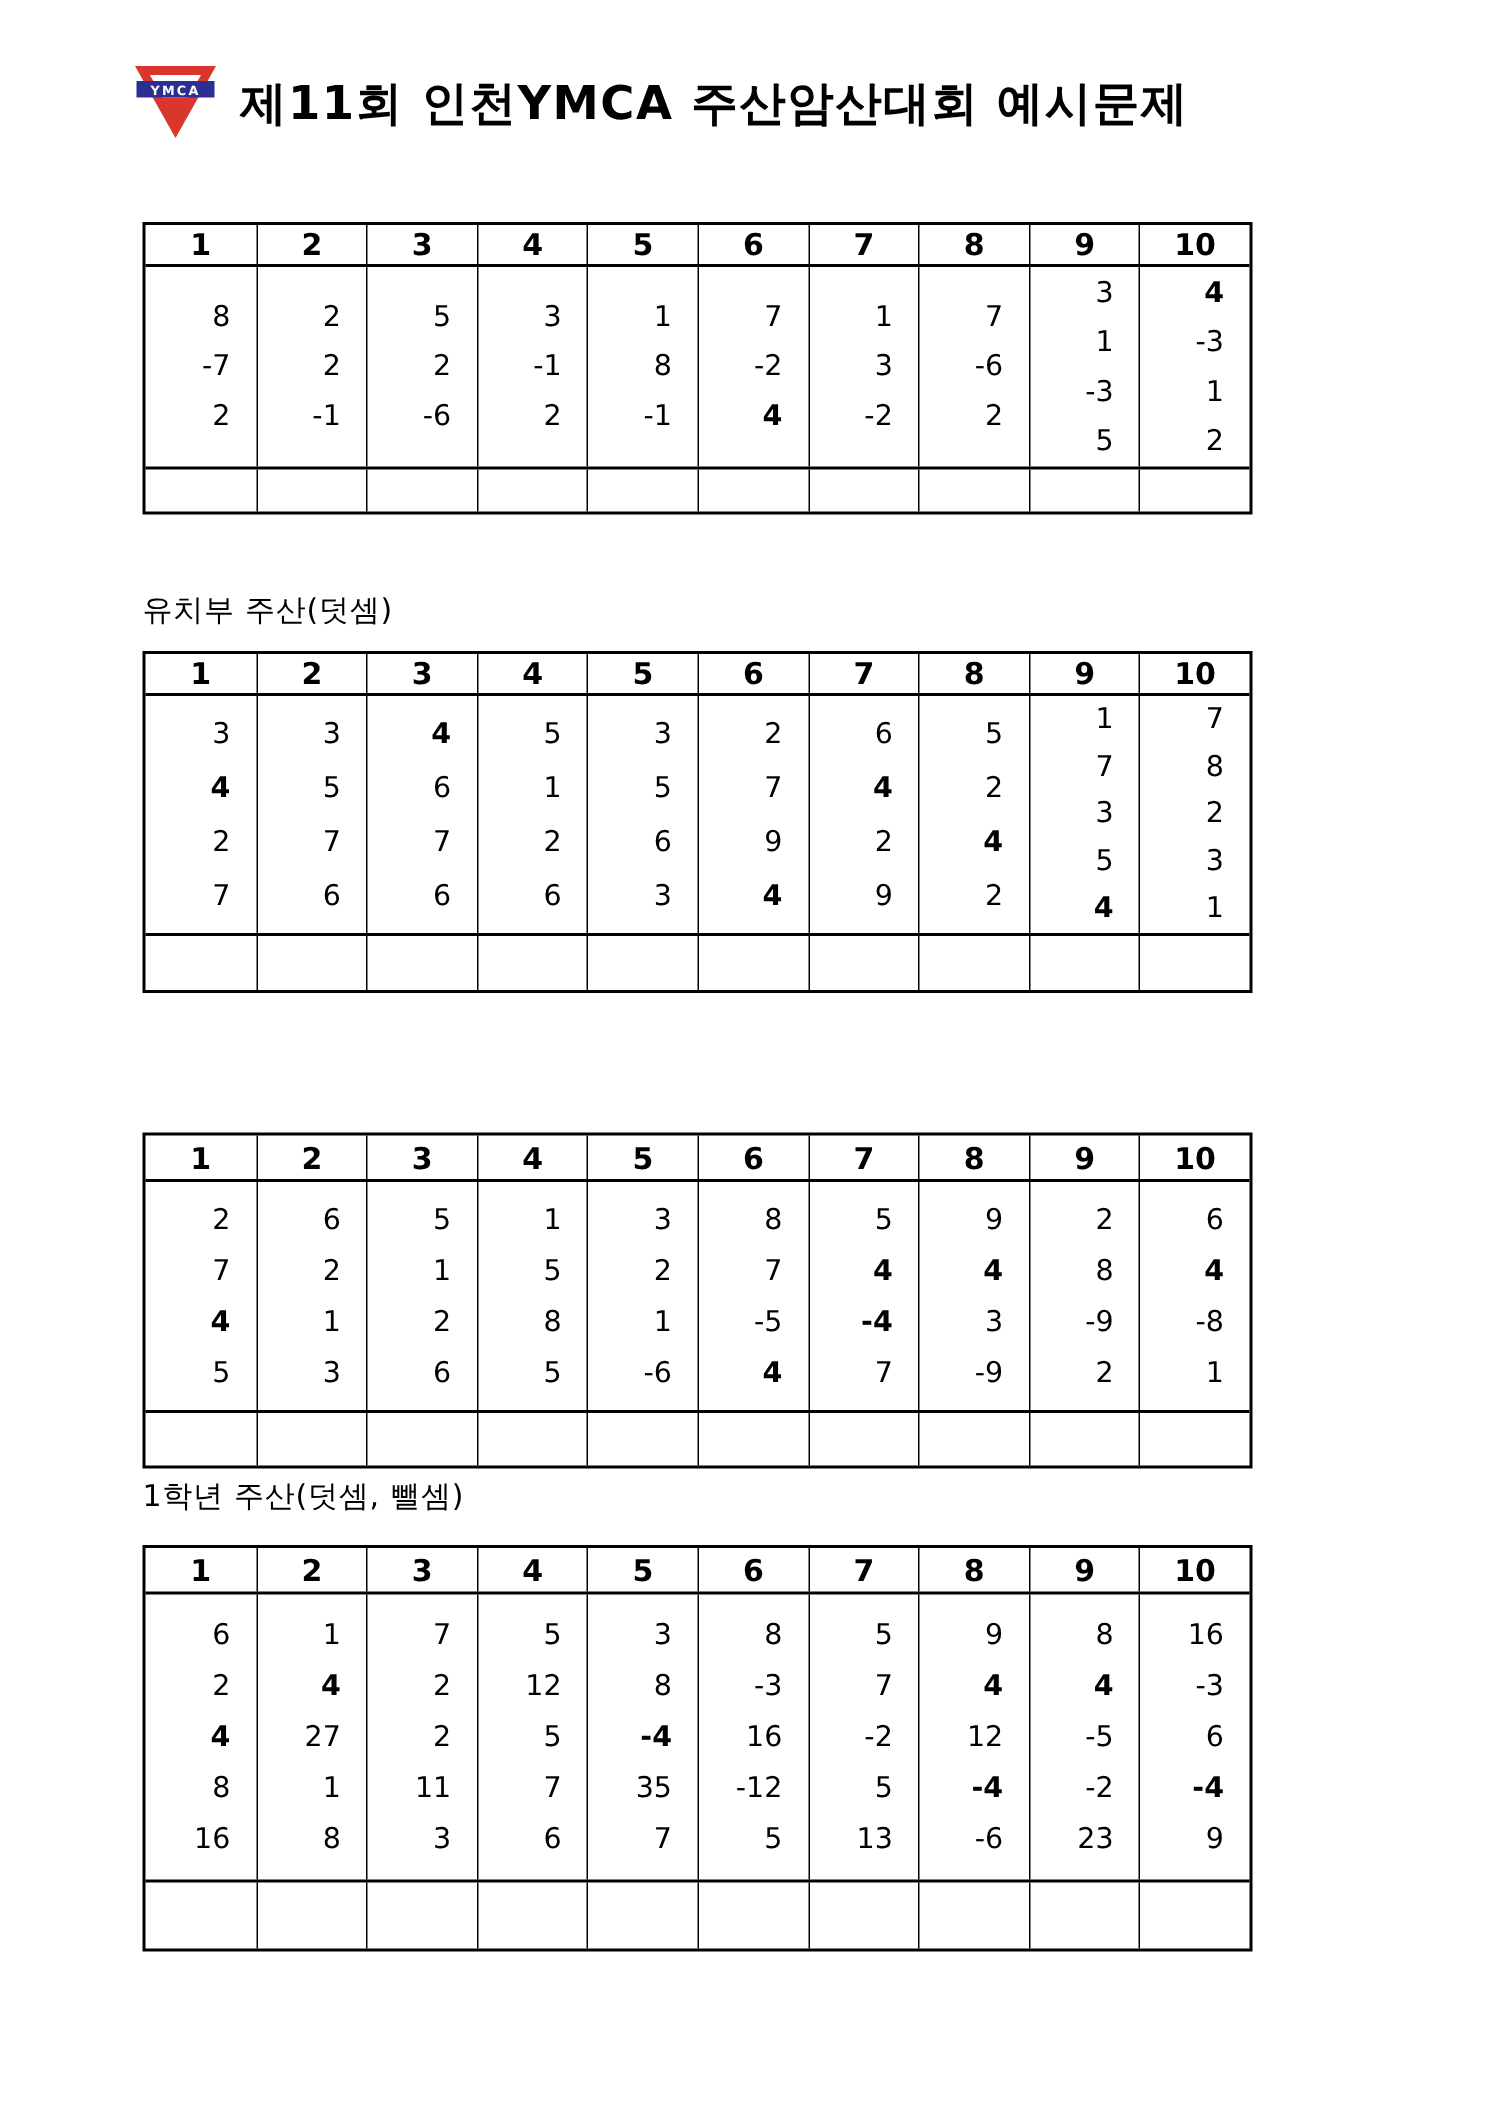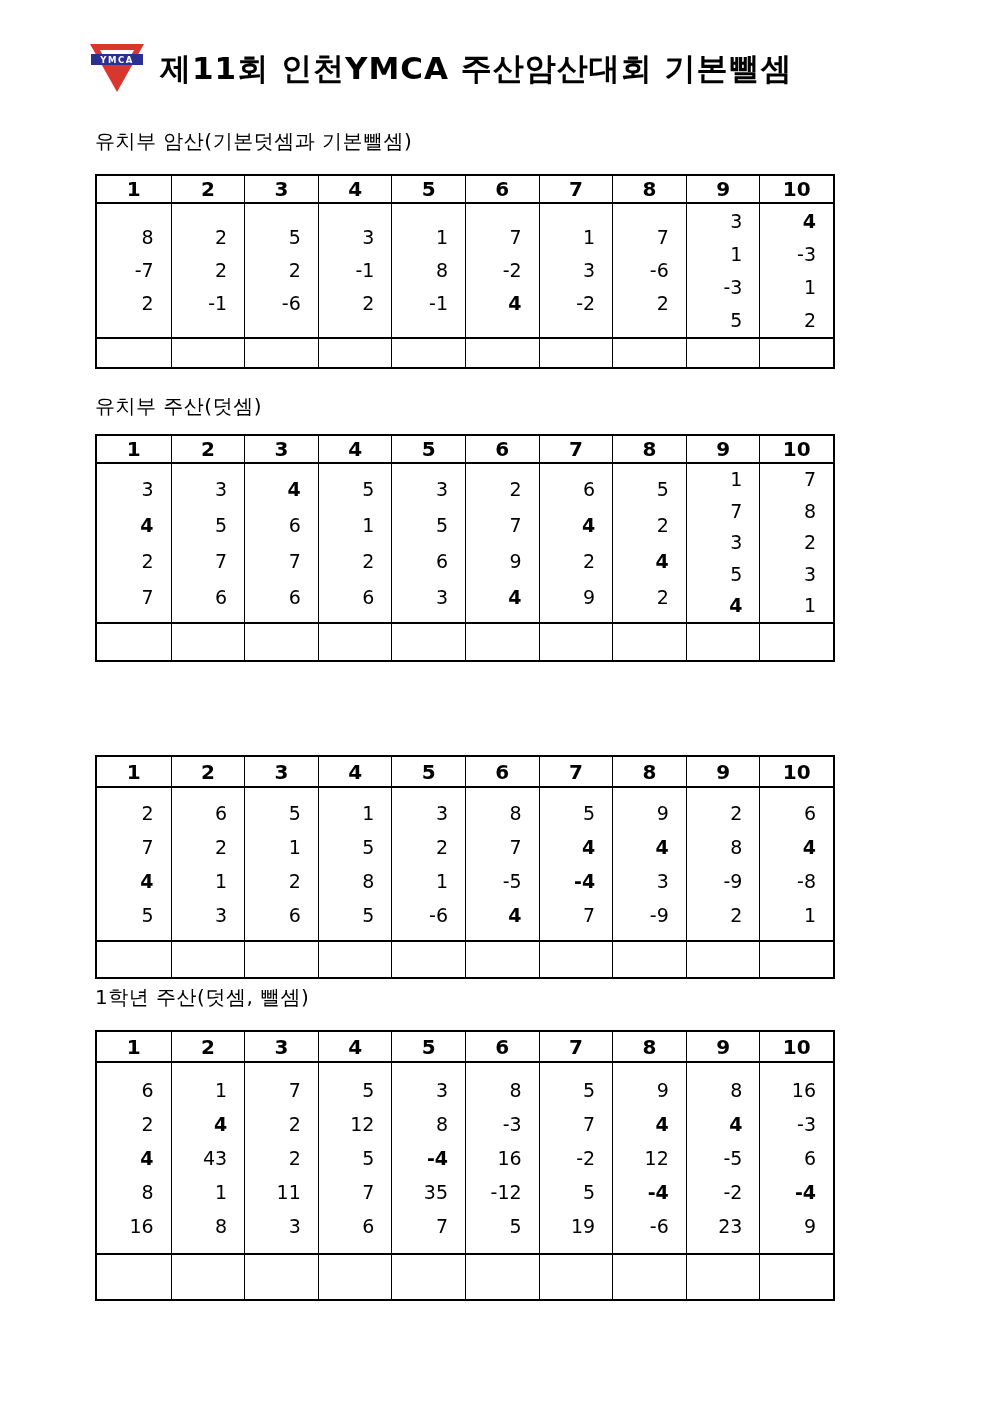--- a/index.html
+++ b/index.html
@@ -75,25 +75,24 @@
 <body>
 
 <div class="page-header">
   <svg class="logo" viewBox="0 0 58 54" xmlns="http://www.w3.org/2000/svg">
     <polygon points="2,2 56,2 29,50" fill="#d9362e"></polygon>
     <polygon points="12,8 46,8 29,39" fill="#ffffff"></polygon>
     <polygon points="17,23 41,23 29,44" fill="#d9362e"></polygon>
     <rect x="3" y="12" width="52" height="11" fill="#2b2f92"></rect>
     <text x="29" y="21" font-size="8.5" font-weight="bold" fill="#ffffff" text-anchor="middle" letter-spacing="1.5">YMCA</text>
   </svg>
-  <div class="page-title">제11회 인천YMCA 주산암산대회 기본뺄셈</div>
+  <div class="page-title">제11회 인천YMCA 주산암산대회 예시문제</div>
 </div>
 
 <div class="section sec1">
-  <div class="sec-label">유치부 암산(기본덧셈과 기본뺄셈)</div>
   <div class="ptable">
     <div class="thead">
         <div class="th">1</div>
         <div class="th">2</div>
         <div class="th">3</div>
         <div class="th">4</div>
         <div class="th">5</div>
         <div class="th">6</div>
         <div class="th">7</div>
         <div class="th">8</div>
@@ -373,21 +372,21 @@
         <div class="tcell">
           <div class="pv" style="line-height: 34px;">6</div>
           <div class="pv" style="line-height: 34px;">2</div>
           <div class="pv b4" style="line-height: 34px;">4</div>
           <div class="pv" style="line-height: 34px;">8</div>
           <div class="pv" style="line-height: 34px;">16</div>
         </div>
         <div class="tcell">
           <div class="pv" style="line-height: 34px;">1</div>
           <div class="pv b4" style="line-height: 34px;">4</div>
-          <div class="pv" style="line-height: 34px;">43</div>
+          <div class="pv" style="line-height: 34px;">27</div>
           <div class="pv" style="line-height: 34px;">1</div>
           <div class="pv" style="line-height: 34px;">8</div>
         </div>
         <div class="tcell">
           <div class="pv" style="line-height: 34px;">7</div>
           <div class="pv" style="line-height: 34px;">2</div>
           <div class="pv" style="line-height: 34px;">2</div>
           <div class="pv" style="line-height: 34px;">11</div>
           <div class="pv" style="line-height: 34px;">3</div>
         </div>
@@ -410,21 +409,21 @@
           <div class="pv" style="line-height: 34px;">-3</div>
           <div class="pv" style="line-height: 34px;">16</div>
           <div class="pv" style="line-height: 34px; margin-left: 16px;">-12</div>
           <div class="pv" style="line-height: 34px;">5</div>
         </div>
         <div class="tcell">
           <div class="pv" style="line-height: 34px;">5</div>
           <div class="pv" style="line-height: 34px;">7</div>
           <div class="pv" style="line-height: 34px;">-2</div>
           <div class="pv" style="line-height: 34px;">5</div>
-          <div class="pv" style="line-height: 34px;">19</div>
+          <div class="pv" style="line-height: 34px;">13</div>
         </div>
         <div class="tcell">
           <div class="pv" style="line-height: 34px;">9</div>
           <div class="pv b4" style="line-height: 34px;">4</div>
           <div class="pv" style="line-height: 34px;">12</div>
           <div class="pv b4" style="line-height: 34px;">-4</div>
           <div class="pv" style="line-height: 34px;">-6</div>
         </div>
         <div class="tcell">
           <div class="pv" style="line-height: 34px;">8</div>

